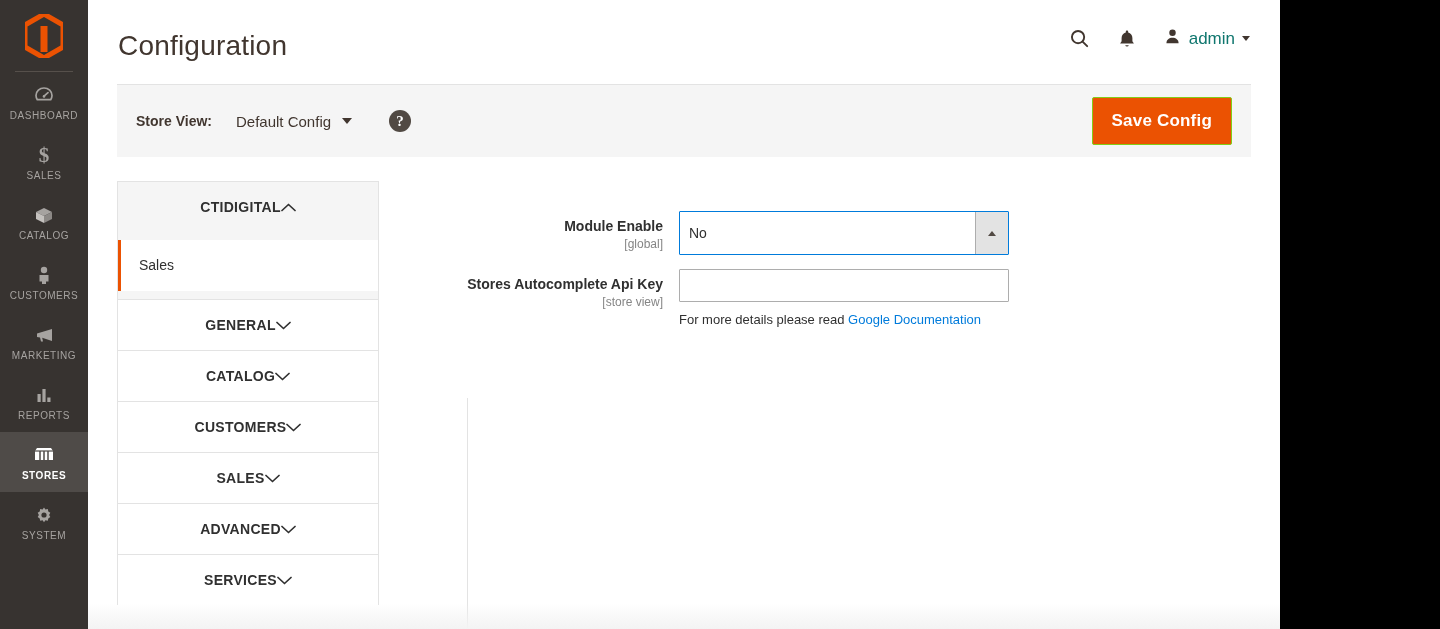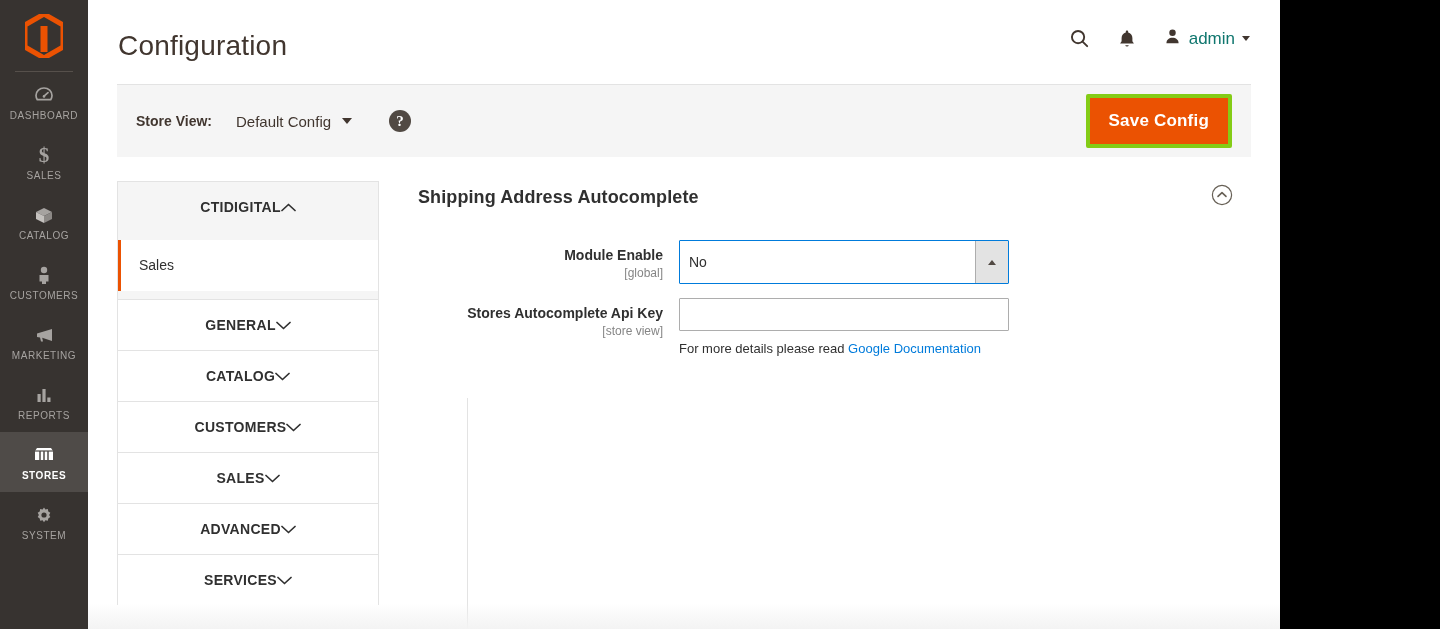--- a/index.html
+++ b/index.html
@@ -89,21 +89,21 @@
     width: 0; height: 0; border-left: 5px solid transparent;
     border-right: 5px solid transparent; border-top: 6px solid #41362f;
   }
   .help-dot {
     margin-left: 37px; width: 22px; height: 22px; border-radius: 50%;
     background: #514943; color: #fff; font-size: 15px; font-weight: 700;
     display: flex; align-items: center; justify-content: center;
     cursor: pointer; font-family: "Liberation Serif", serif;
   }
   .save-btn {
-    margin-left: auto; background: #eb5202; border: 4px solid #84cc16;
+    margin-left: auto; background: #eb5202; border: 1px solid #84cc16;
     color: #fff; font-size: 17px; font-weight: 700; letter-spacing: .2px;
     padding: 13px 19px; border-radius: 2px; cursor: pointer;
     font-family: "Liberation Sans", sans-serif;
   }
 
   
   .main-wrap {
     display: flex; margin: 24px 29px 0 29px; align-items: flex-start;
   }
 
@@ -417,29 +417,20 @@
               <svg width="15" height="9" viewBox="0 0 15 9">
                   <path d="M1 1.5L7.5 7.5L14 1.5" fill="none" stroke="#303030" stroke-width="1.7" stroke-linecap="round" stroke-linejoin="round"></path>
                 </svg>
             </span>
           </div>
         </div>
 
       </div>
 
       <div class="content-col">
-        <div class="section-head">
-          <span class="section-title">Shipping Address Autocomplete</span>
-          <span class="collapse-toggle">
-            <svg width="22" height="22" viewBox="0 0 22 22">
-                <circle cx="11" cy="11" r="9.6" fill="none" stroke="#676056" stroke-width="1.2"></circle>
-                <path d="M7 12.4L11 8.6l4 3.8" fill="none" stroke="#676056" stroke-width="1.6" stroke-linecap="round" stroke-linejoin="round"></path>
-              </svg>
-          </span>
-        </div>
 
         <div class="form-rows">
 
           <div class="frow">
             <div class="flabel">
               <span class="lbl">Module Enable</span>
               <span class="scope">[global]</span>
             </div>
             <div class="fctrl">
               <div class="select-box">

